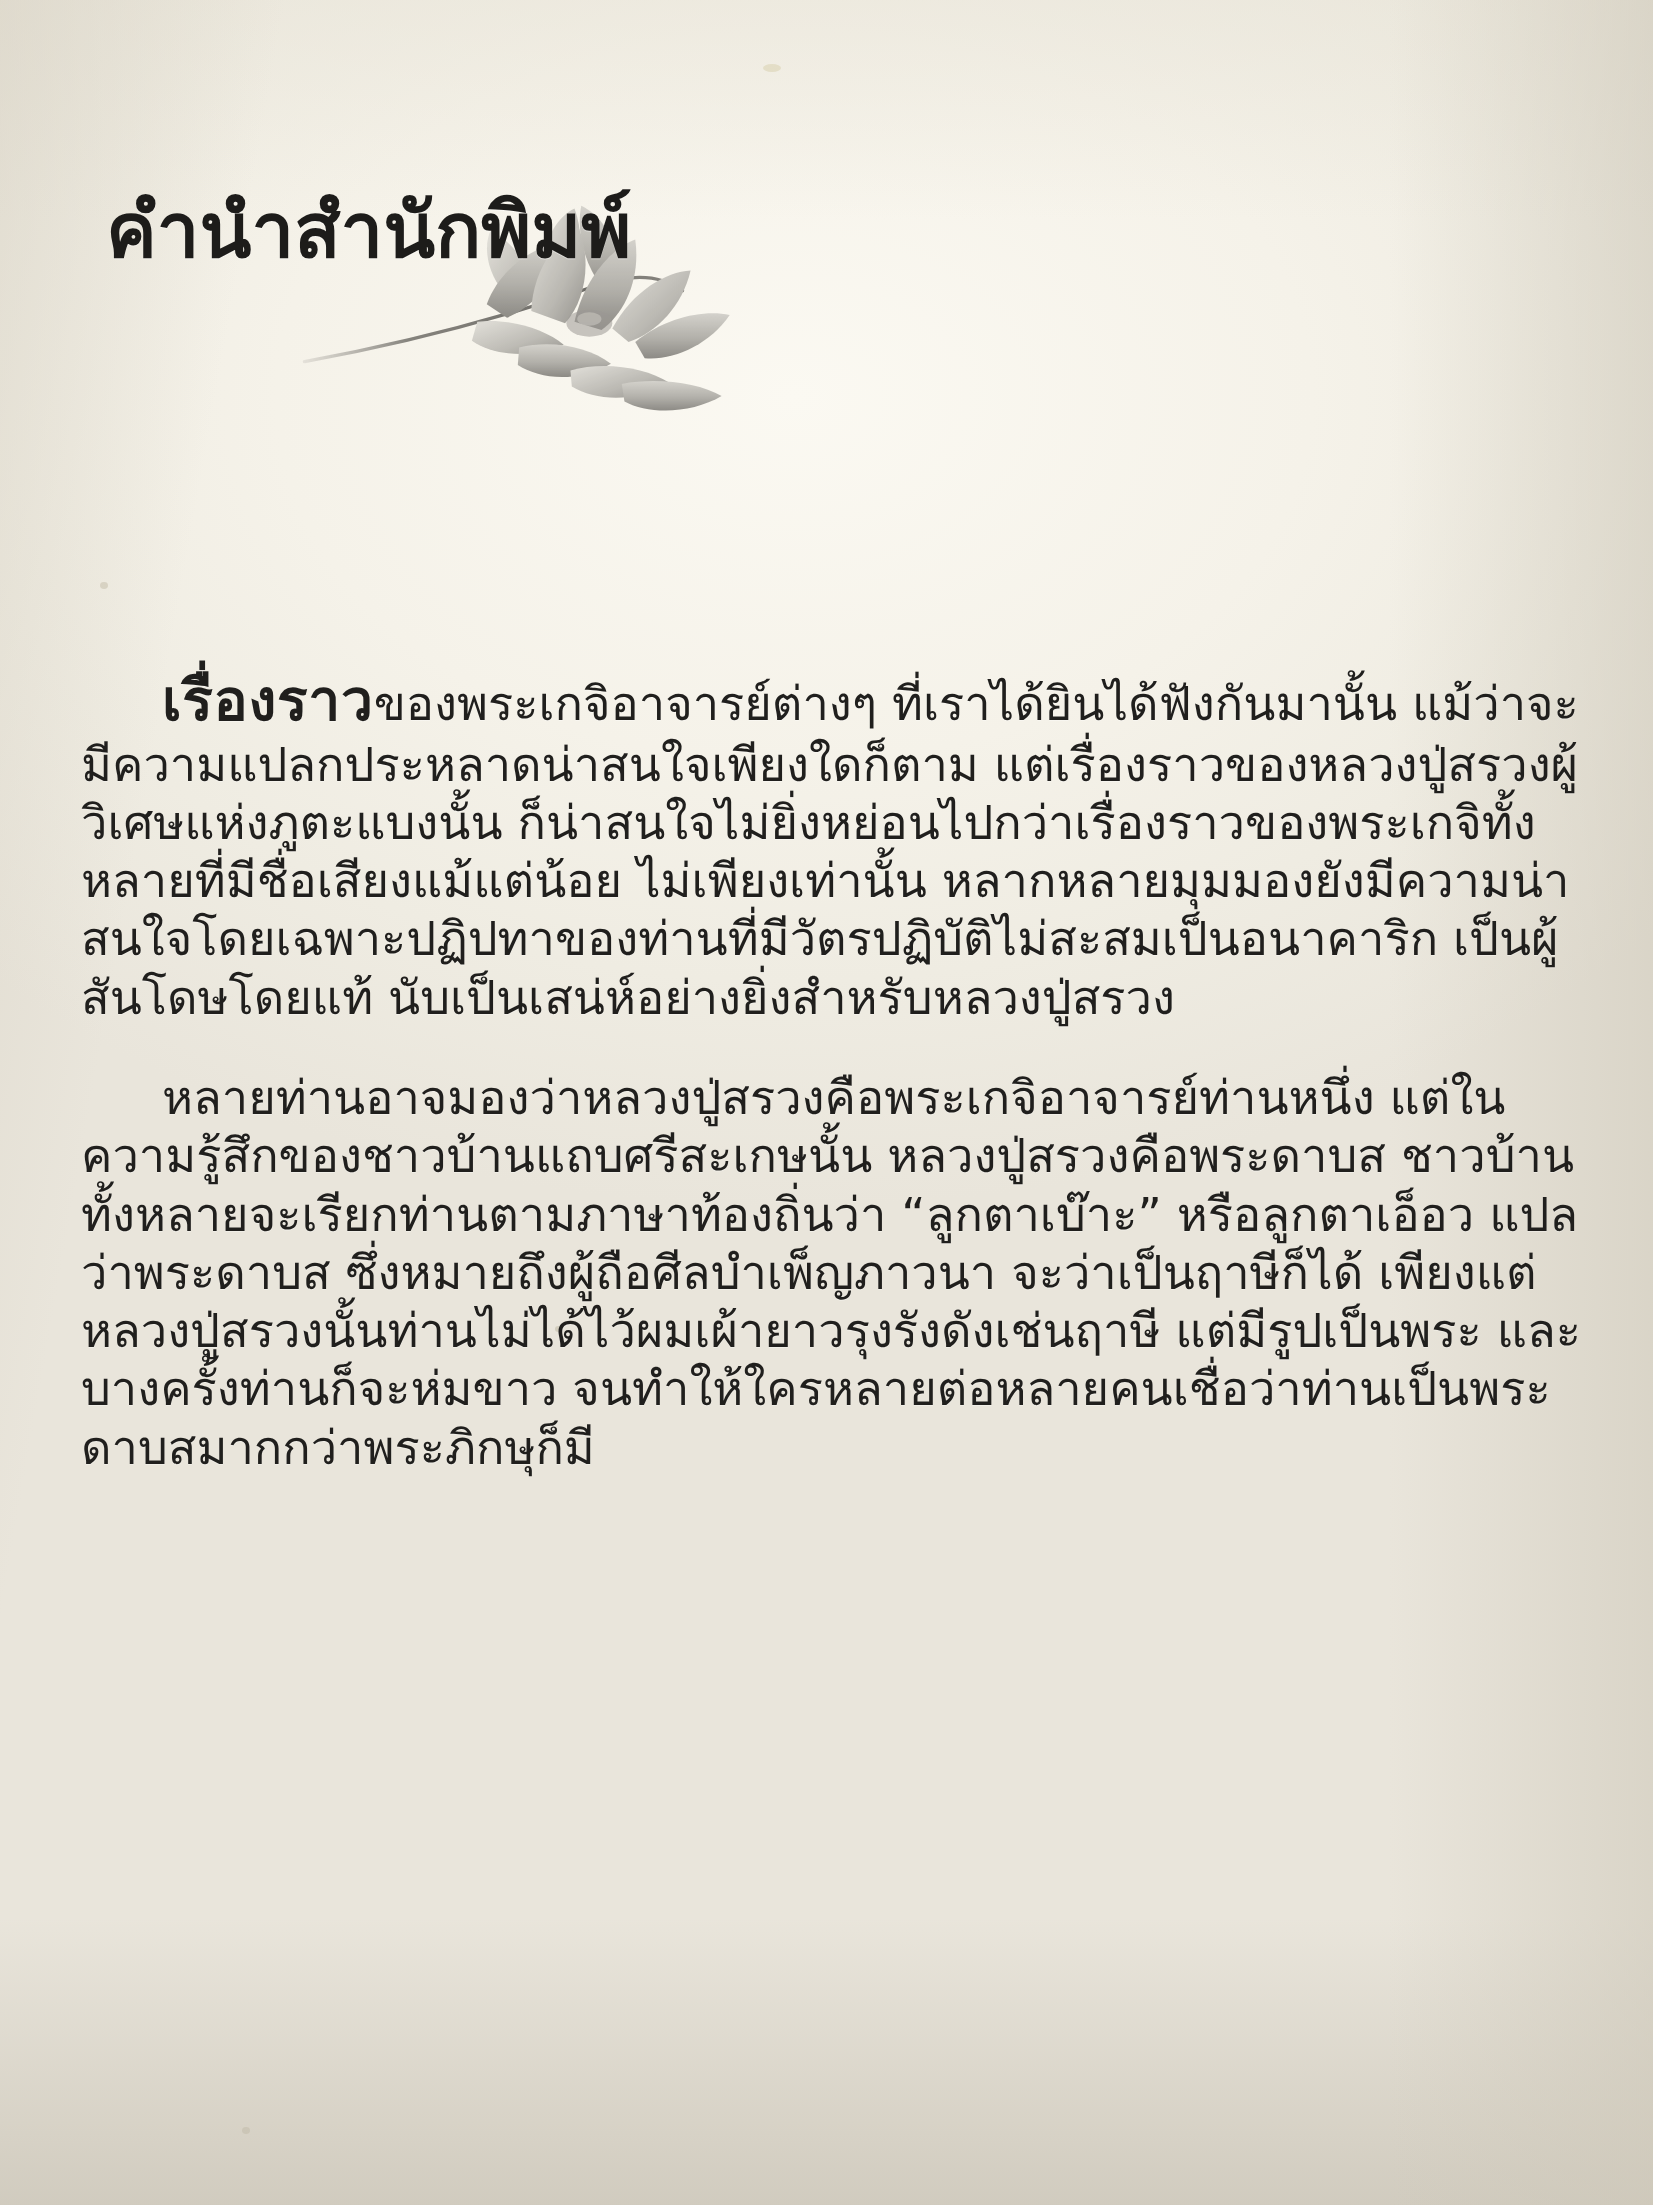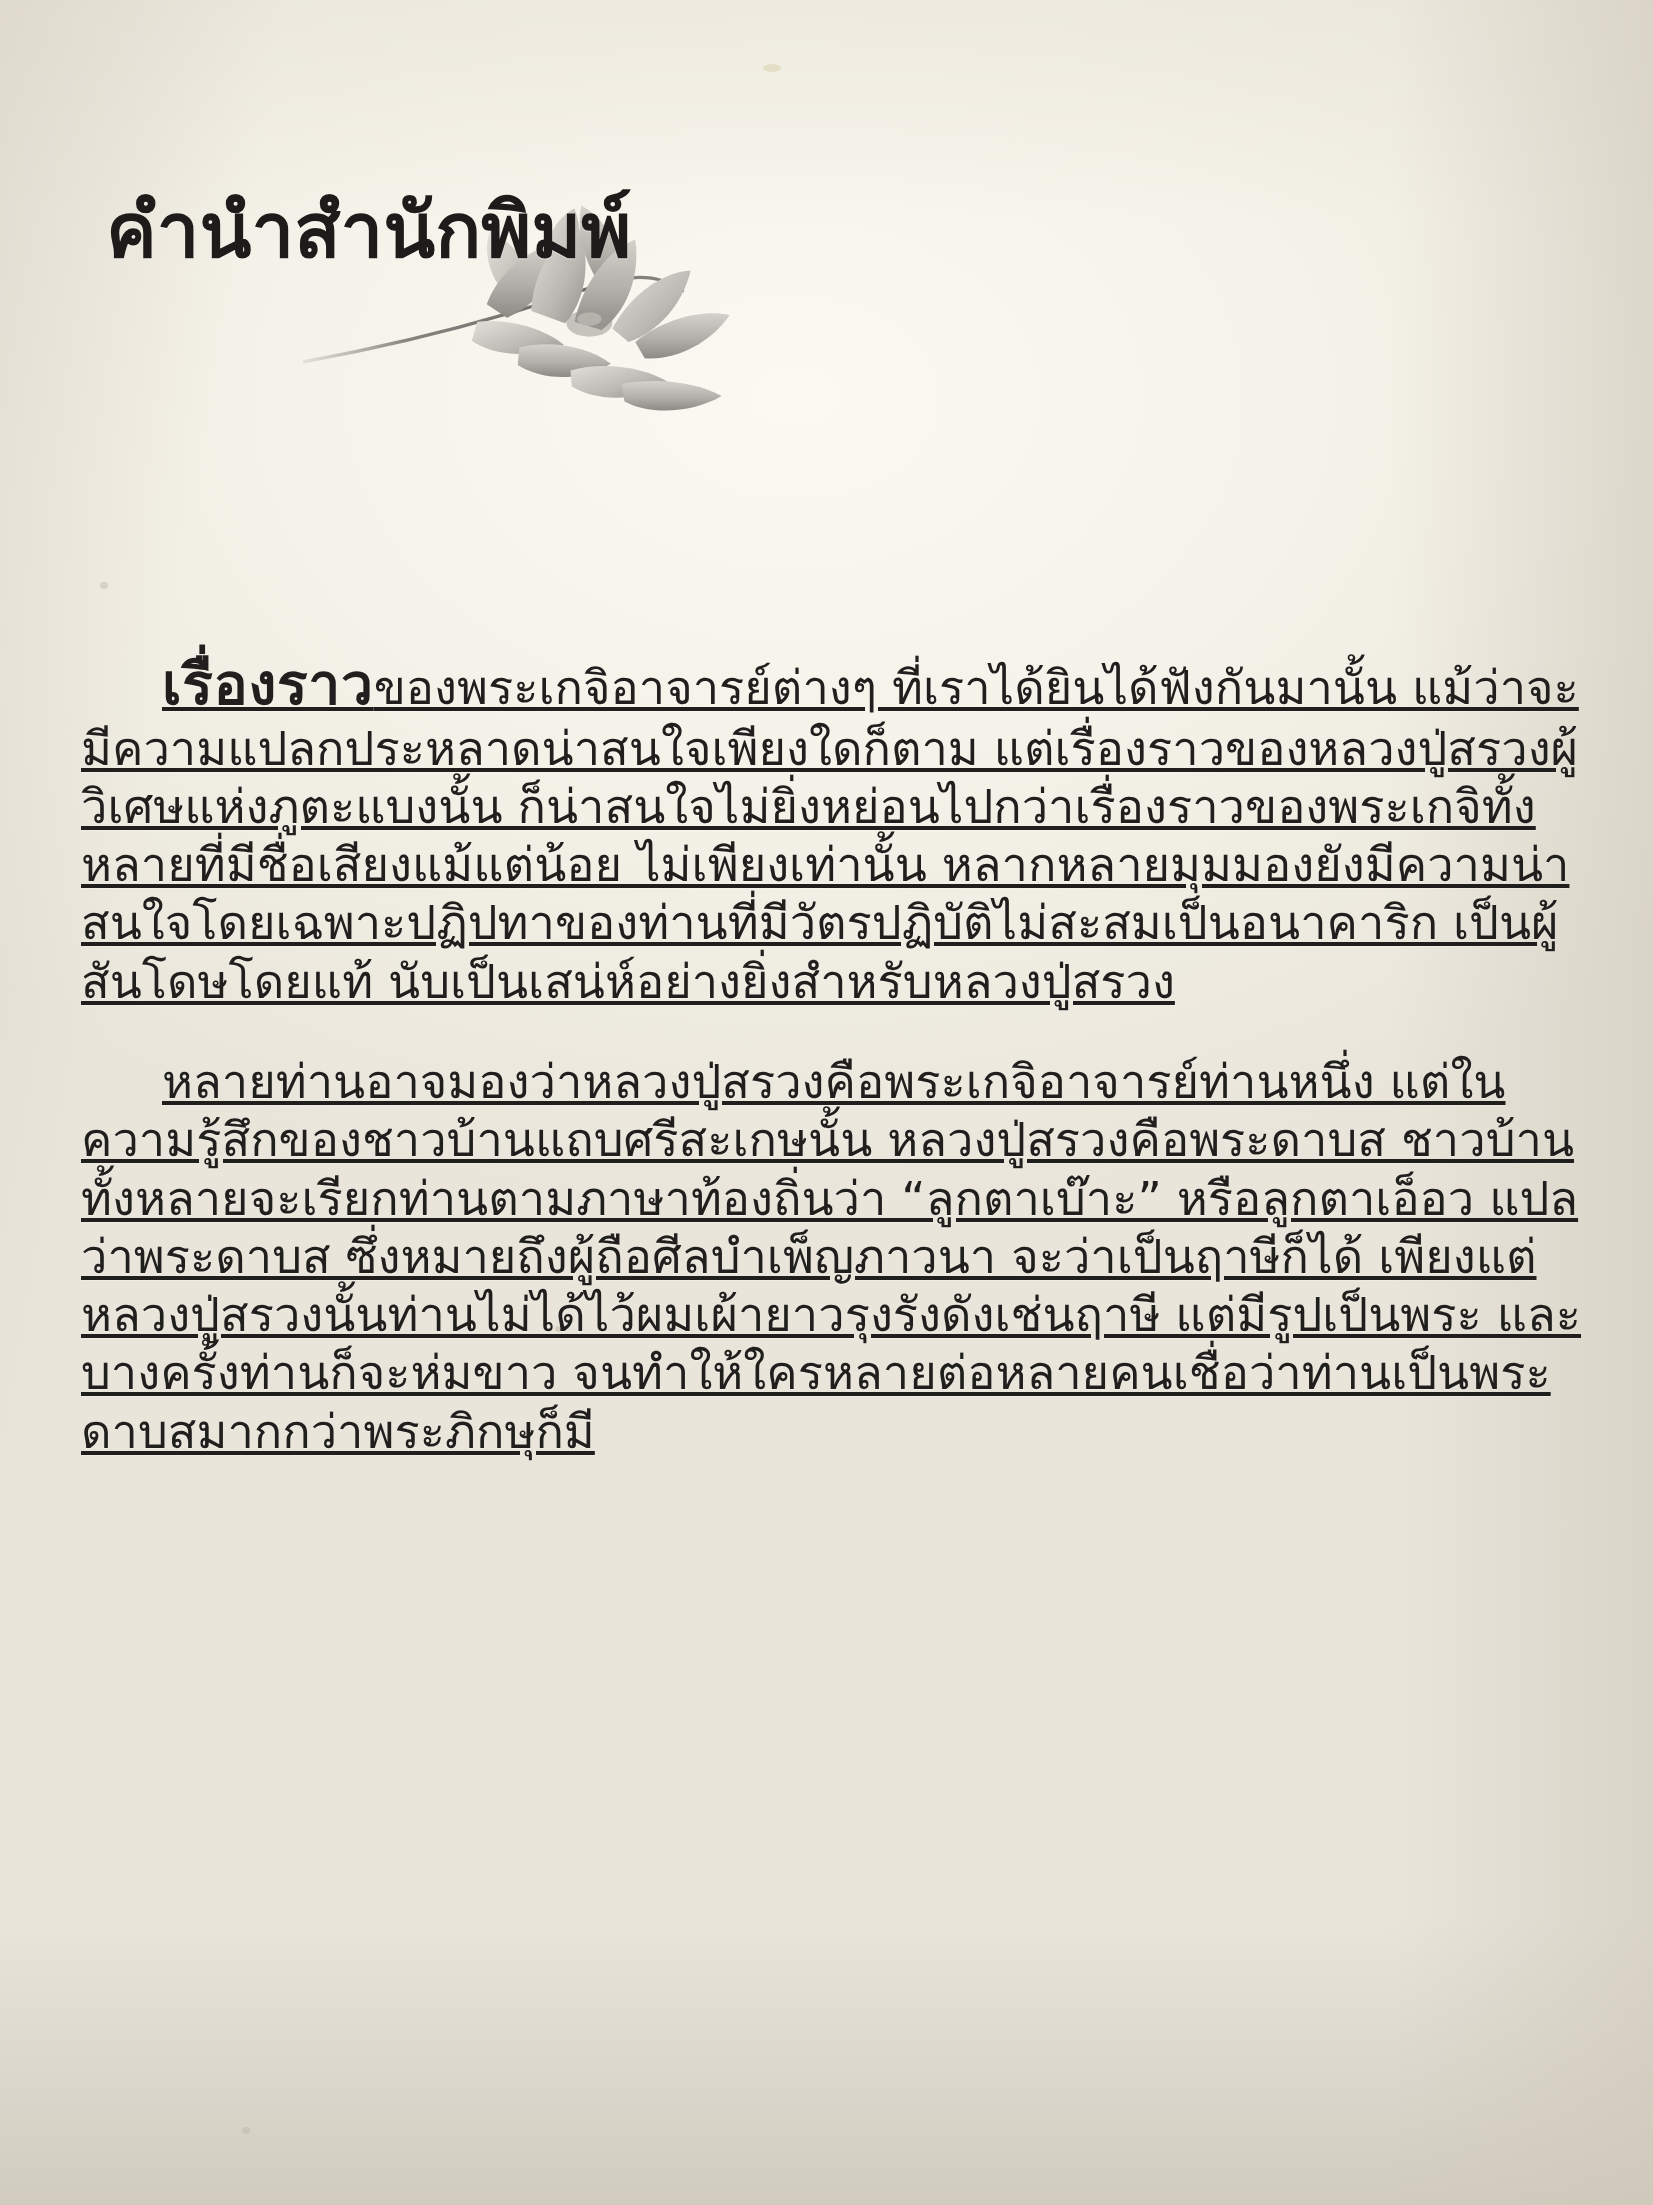--- a/index.html
+++ b/index.html
@@ -80,24 +80,23 @@
     left: 81px;
     top: 649px;
     width: 1500px;
     z-index: 5;
   }
   .para {
     font-size: 47px;
     line-height: 1.24;
     color: #201f1d;
     text-align: left;
-    margin: 0 0 42px 0;
+    margin: 16px 0 42px 0;
     word-break: break-word;
     text-shadow: 0 0.7px 0 rgba(255,255,255,0.35);
-    text-decoration: underline;
   }
   .para.first {
     text-indent: 81px;
   }
   .para.second {
     text-indent: 81px;
   }
   .lead {
     font-size: 57px;
     font-weight: 700;

